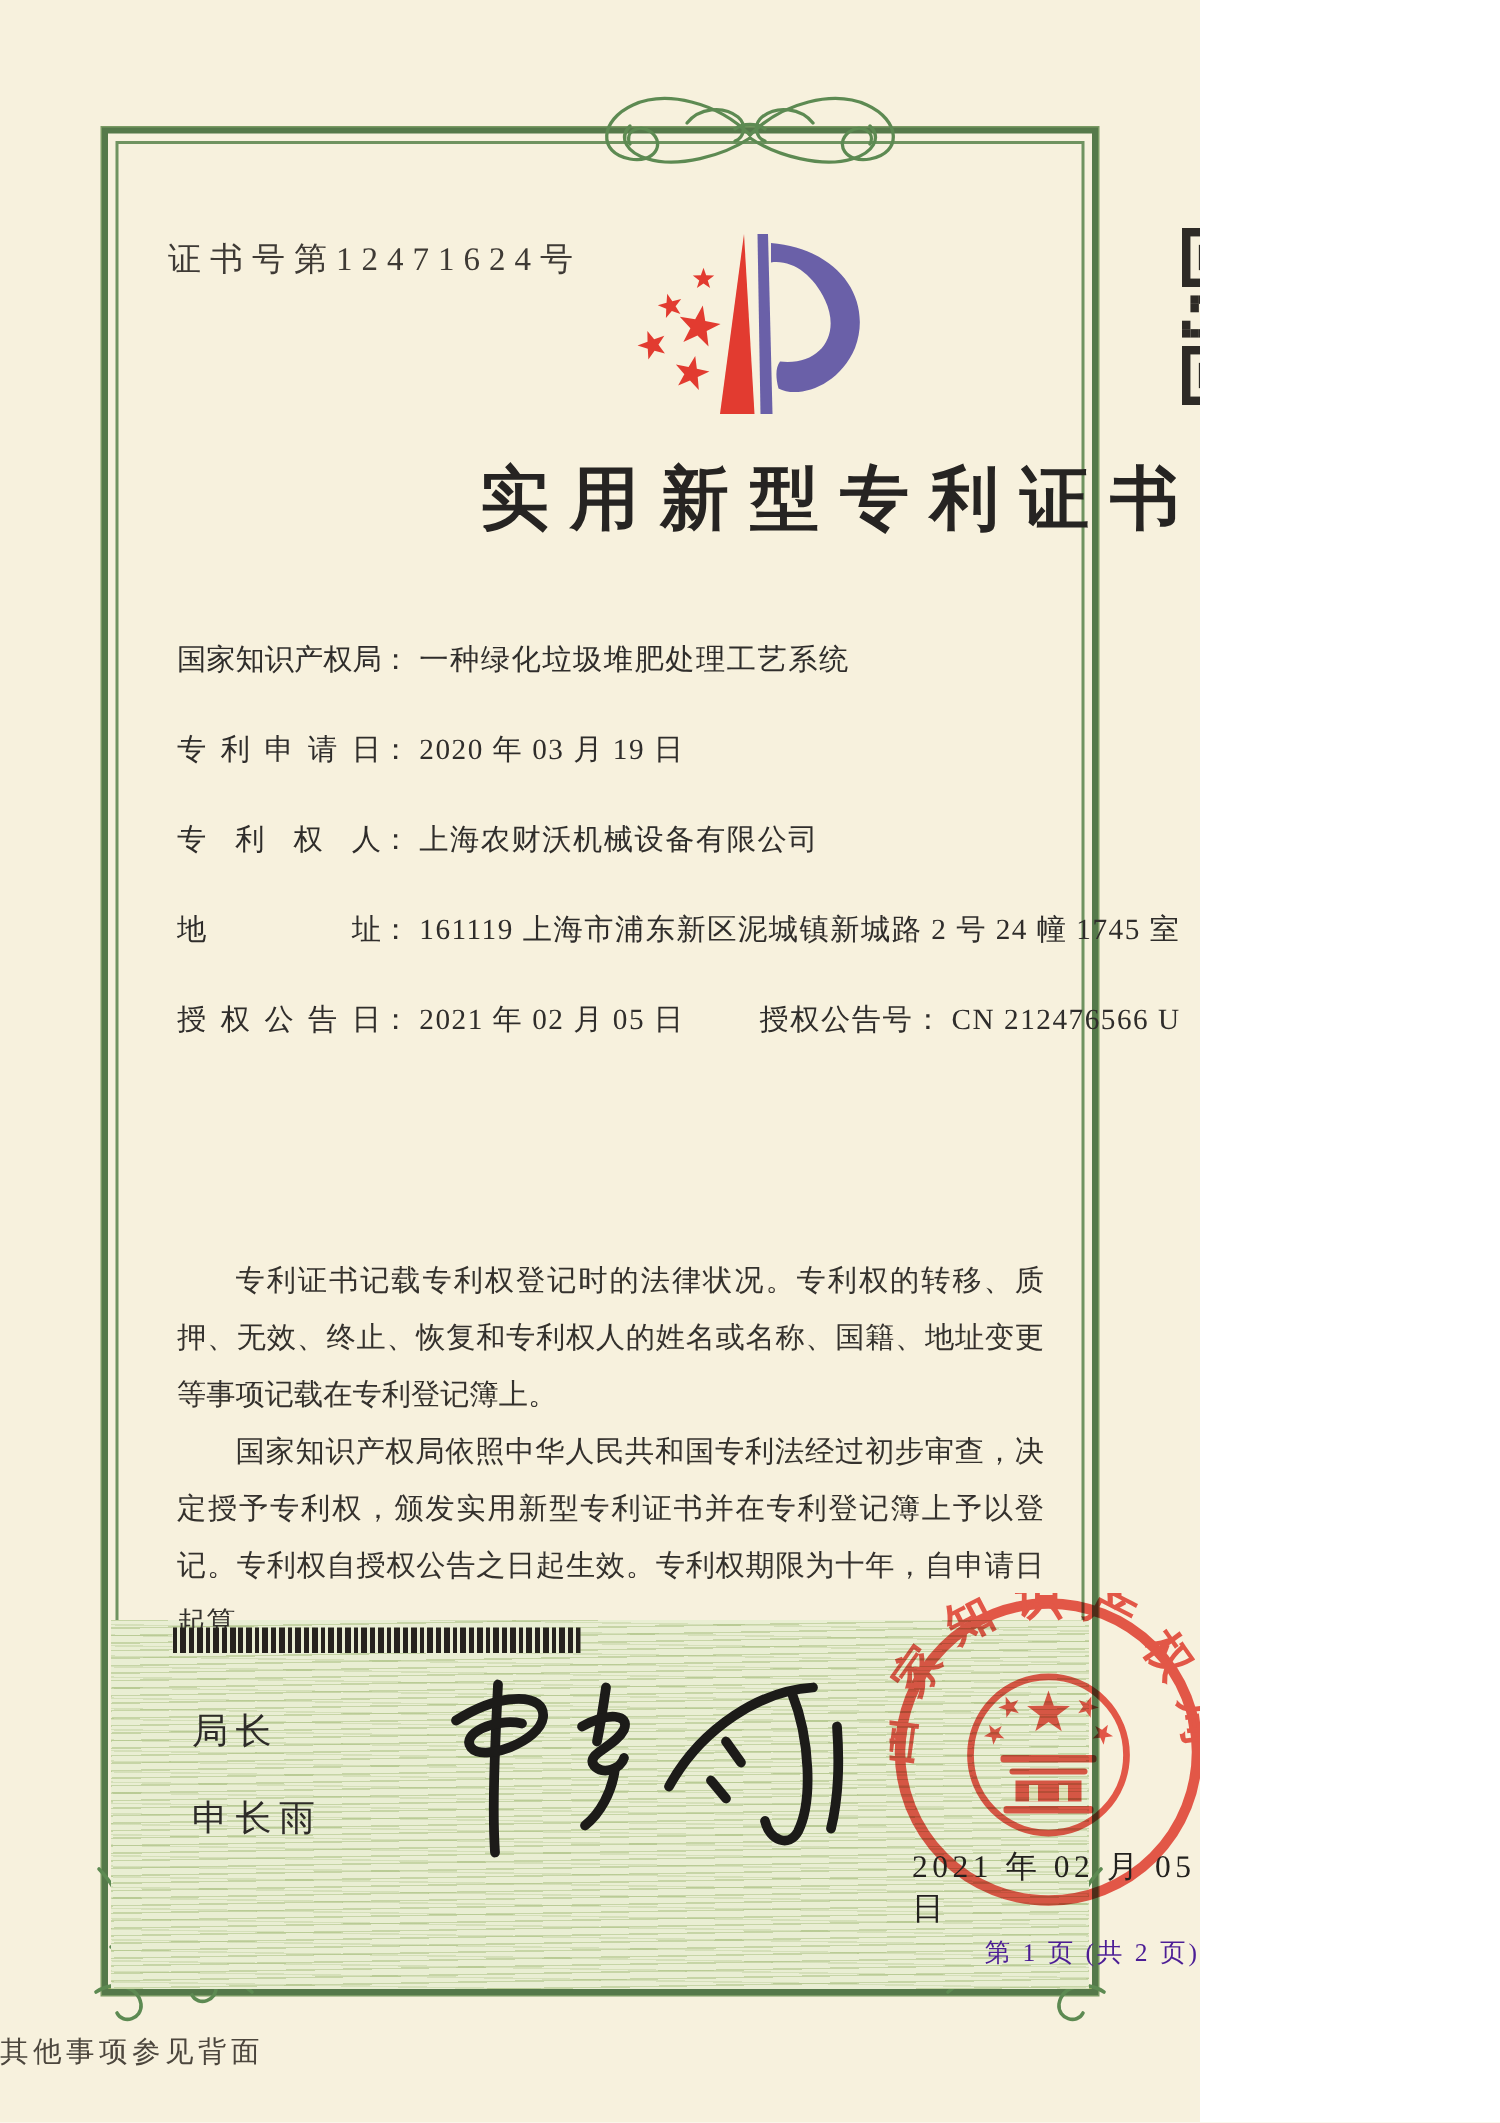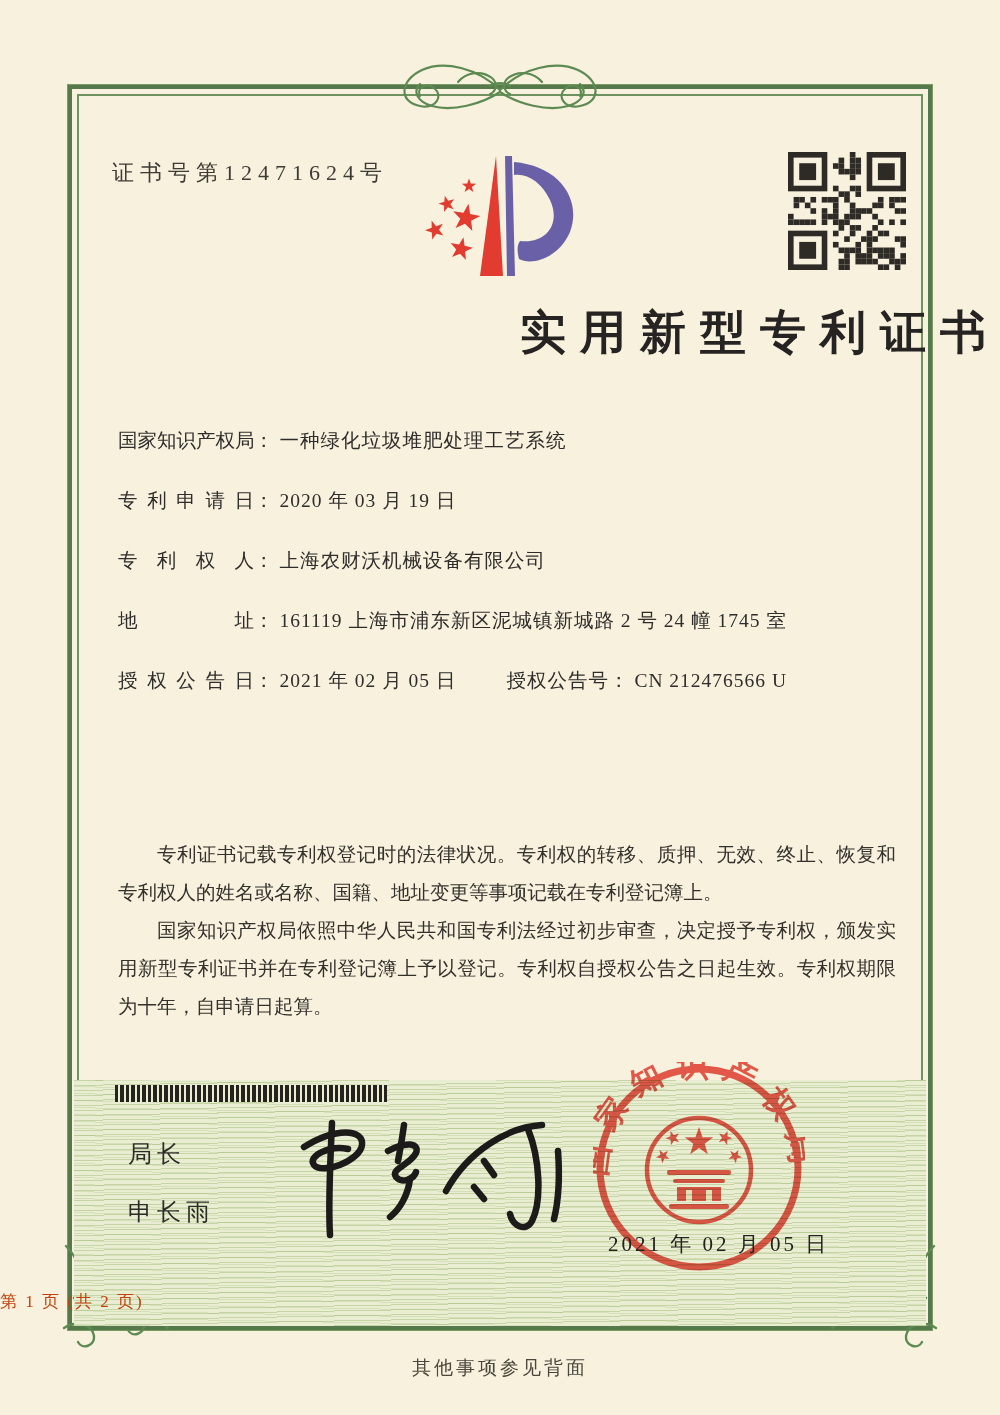--- a/index.html
+++ b/index.html
@@ -1,18 +1,18 @@
 <!DOCTYPE html>
 <html><head>
 <meta charset="utf-8">
 <style>
   html,body { margin:0; padding:0; }
   body { font-family: "Liberation Serif", "DejaVu Serif", serif; }
   .page {
-    position:relative; width:1000px; height:1415px; overflow:hidden;
+    position:relative; width:800px; height:1415px; overflow:hidden;
     background:#f7f1dd; color:#2f2d2b;
   }
   
   .frame {
     position:absolute; left:68px; top:85px; right:68px; bottom:85px;
     border:4px solid #55794a;
     box-shadow: 0 -2px 0 #a9b86a inset, 0 0 0 1px #7a9a63;
   }
   .frame-inner {
     position:absolute; inset:5px; border:2px solid #6f9360;
@@ -55,25 +55,25 @@
     background: repeating-linear-gradient(90deg, #26231e 0 3px, #e9eed3 3px 5px, #26231e 5px 9px, #e9eed3 9px 11px);
   }
   .sig-block { position:absolute; left:128px; top:1138px; font-size:24px; letter-spacing:5px; color:#2d2b28; }
   .sig-block .line2 { margin-top:26px; }
   .signature { position:absolute; left:270px; top:1095px; }
   .seal { position:absolute; left:593px; top:1062px; opacity:.88; mix-blend-mode:multiply; }
   .seal-date {
     position:absolute; left:608px; top:1230px; font-size:21px; letter-spacing:3px; color:#23211e;
   }
   .page-info {
-    position:absolute; left:0; right:0; top:1290px; text-align:left;
-    font-size:17px; letter-spacing:2px; color:#c2410c;
+    position:absolute; left:0; right:0; top:1290px; text-align:right;
+    font-size:17px; letter-spacing:2px; color:#4c1d95;
   }
   .back-note {
-    position:absolute; left:0; right:0; top:1355px; text-align:center;
+    position:absolute; left:0; right:0; top:1355px; text-align:left;
     font-size:19px; letter-spacing:3px; color:#4c463d;
   }
   .ornament-top { position:absolute; left:340px; top:52px; }
   .flourish { position:absolute; }
   .flourish.bl { left:56px; top:1236px; }
   .flourish.br { right:56px; top:1236px; transform:scaleX(-1); }
 </style>
 </head>
 <body>
 

